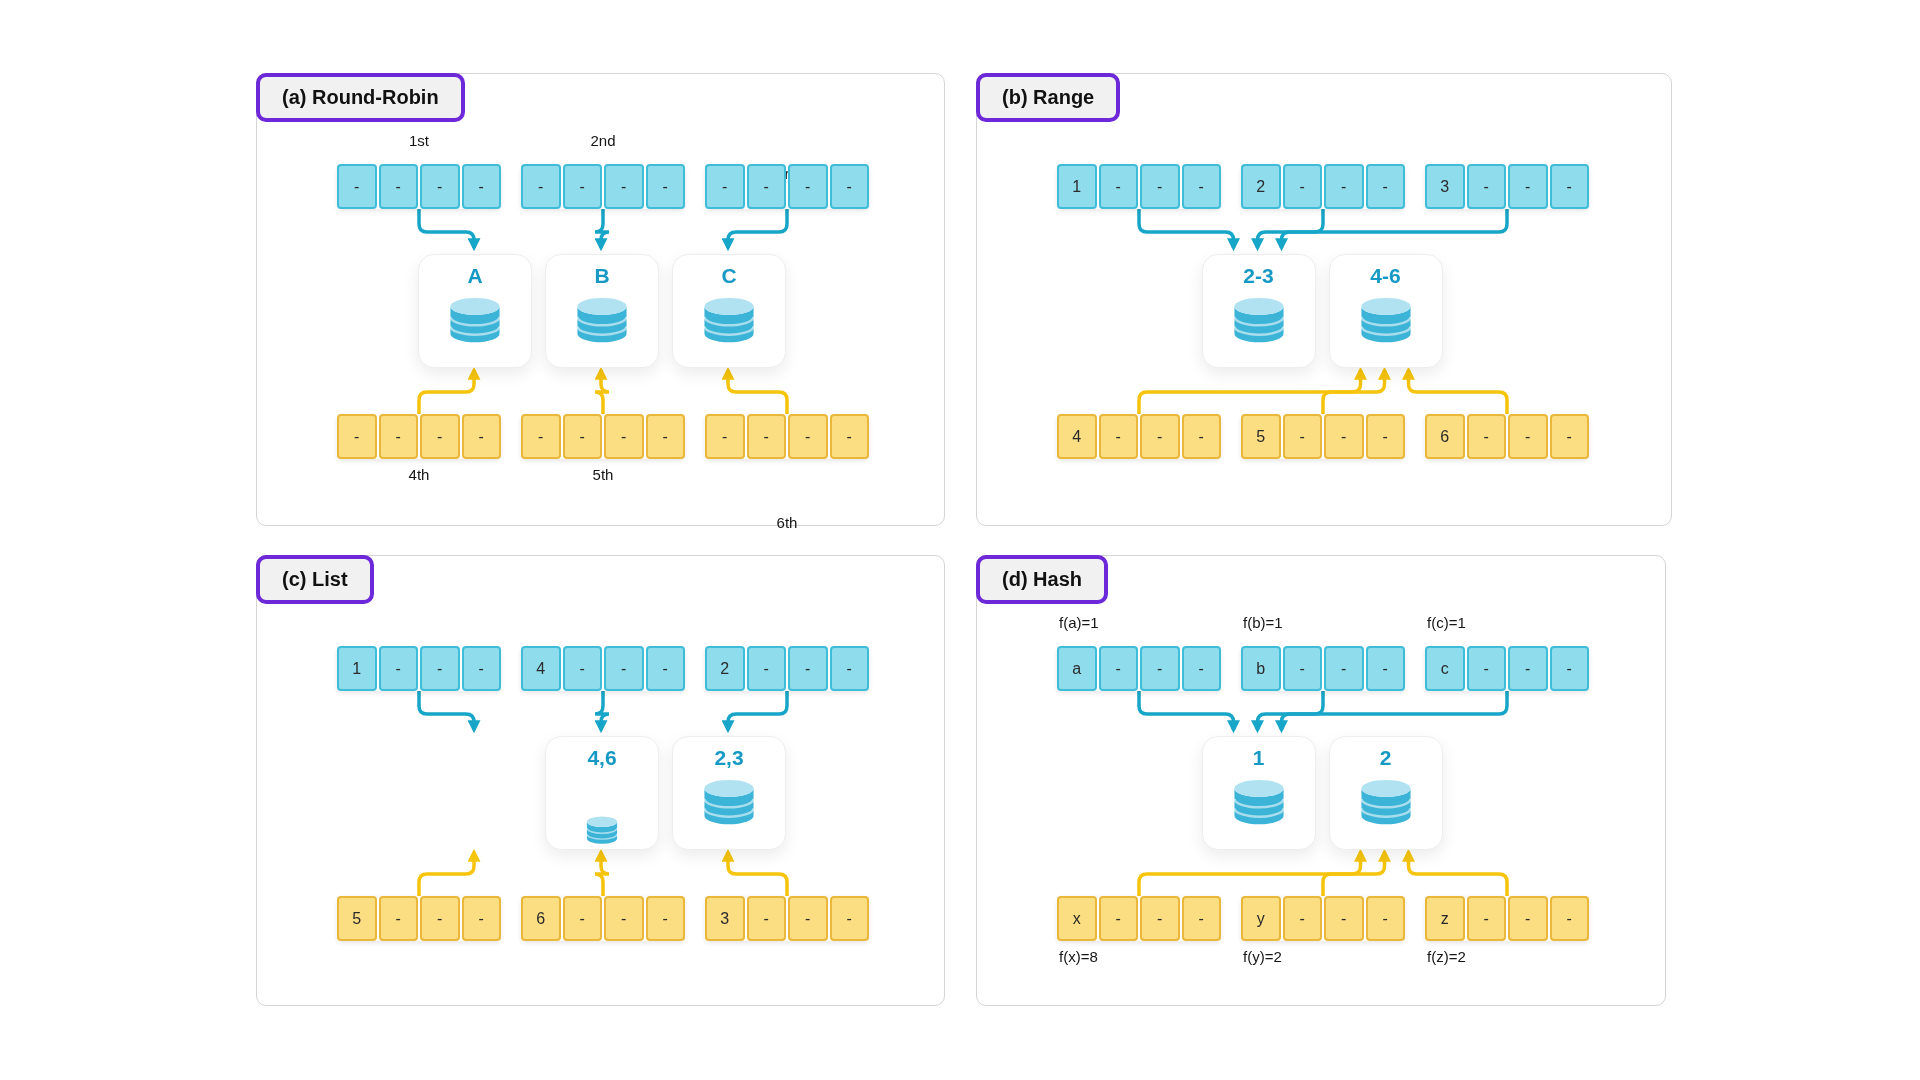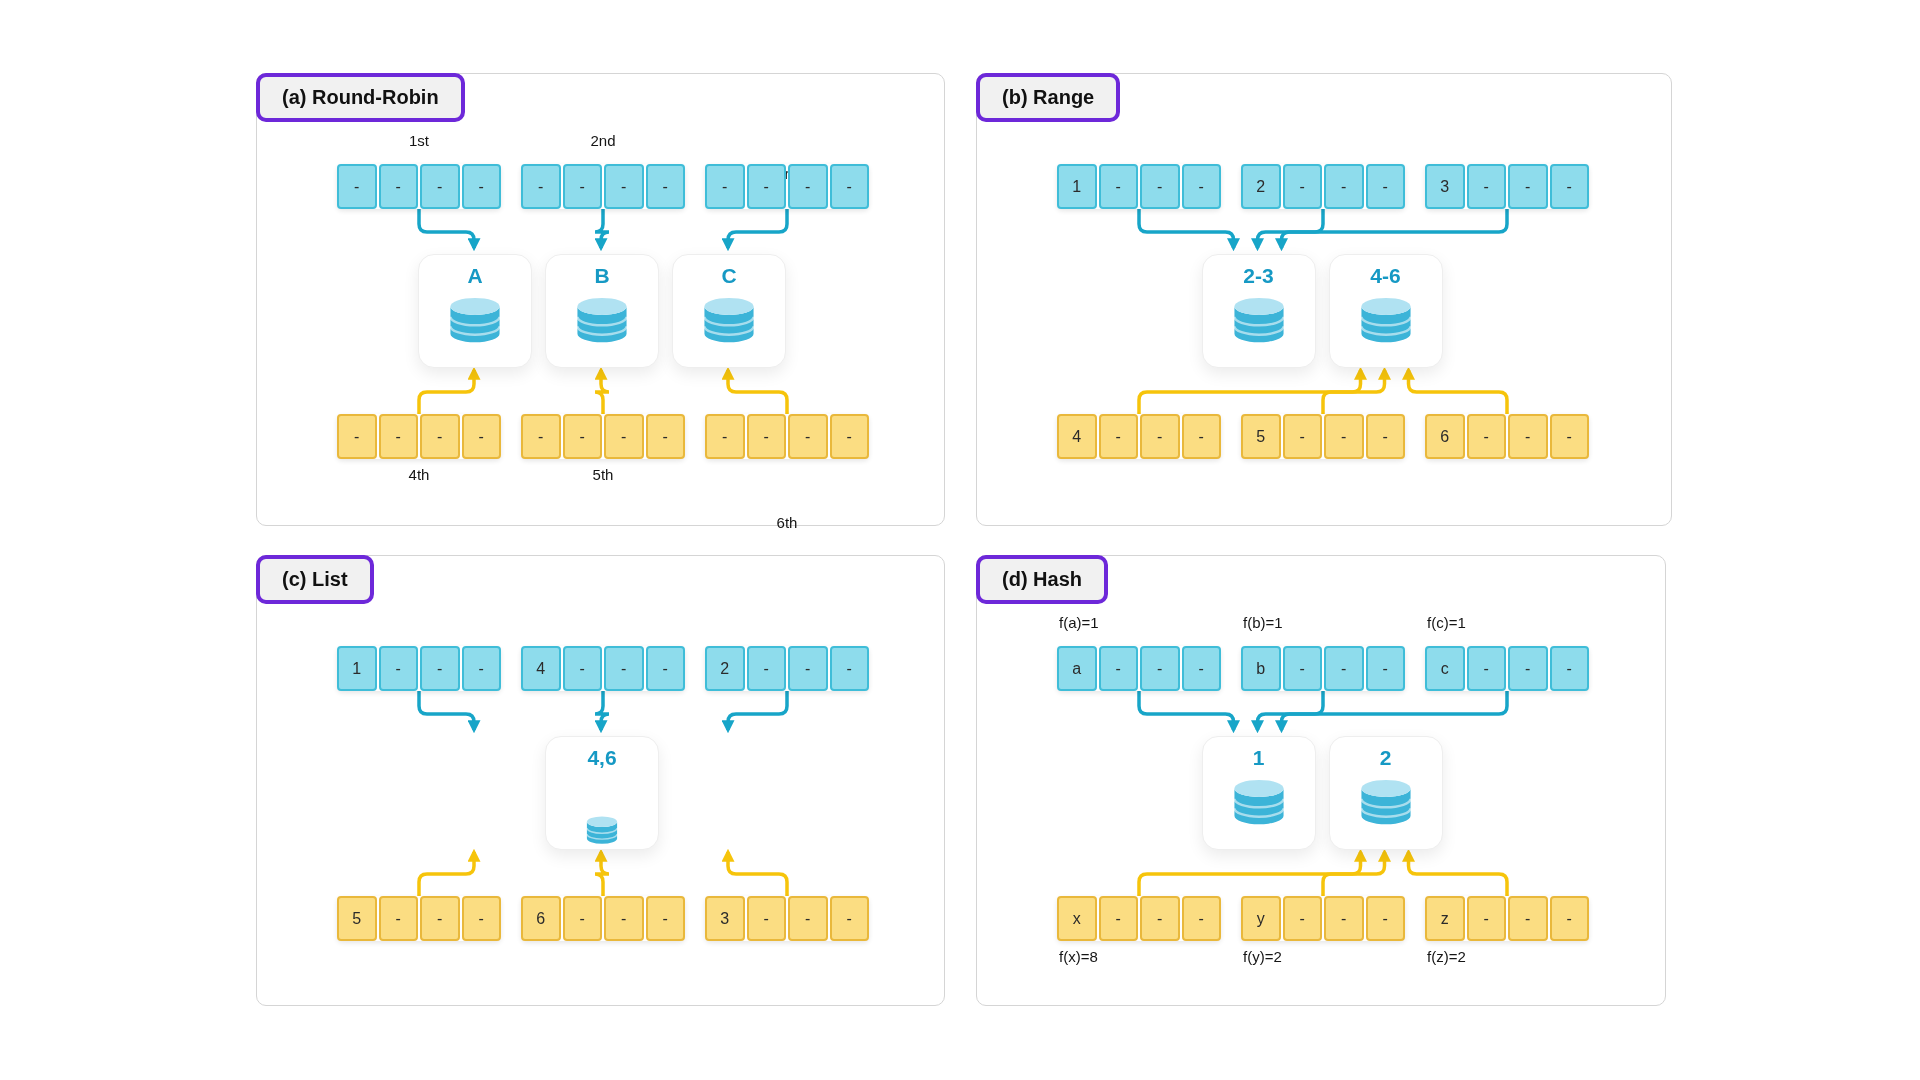--- a/index.html
+++ b/index.html
@@ -253,20 +253,29 @@
         <div class="cell">-</div>
       </div>
       <div class="bar yellow" style="left: 448px; top: 340px;">
         <div class="cell">3</div>
         <div class="cell">-</div>
         <div class="cell">-</div>
         <div class="cell">-</div>
       </div>
       <div class="dbbox" style="left: 288px; top: 180px; gap: 39px;">
         <div class="dblabel">4,6</div>
+        <svg viewBox="0 0 72 62" width="68" height="59" style="margin-top:4px">
+      <path d="M10,15 L10,44 A26,9 0 0 0 62,44 L62,15 A26,9 0 0 1 10,15 Z" fill="#3cb4d8"></path>
+      <path d="M10,26 A26,9 0 0 0 62,26" stroke="rgba(255,255,255,0.55)" stroke-width="2.5" fill="none"></path>
+      <path d="M10,36 A26,9 0 0 0 62,36" stroke="rgba(255,255,255,0.55)" stroke-width="2.5" fill="none"></path>
+      <ellipse cx="36" cy="15" rx="26" ry="9" fill="#b0e2f2"></ellipse>
+    </svg>
+      </div>
+      <div class="dbbox" style="left: 415px; top: 180px;">
+        <div class="dblabel">2,3</div>
         <svg viewBox="0 0 72 62" width="68" height="59" style="margin-top:4px">
       <path d="M10,15 L10,44 A26,9 0 0 0 62,44 L62,15 A26,9 0 0 1 10,15 Z" fill="#3cb4d8"></path>
       <path d="M10,26 A26,9 0 0 0 62,26" stroke="rgba(255,255,255,0.55)" stroke-width="2.5" fill="none"></path>
       <path d="M10,36 A26,9 0 0 0 62,36" stroke="rgba(255,255,255,0.55)" stroke-width="2.5" fill="none"></path>
       <ellipse cx="36" cy="15" rx="26" ry="9" fill="#b0e2f2"></ellipse>
     </svg>
       </div>
     </section>
     <section class="panel" style="left: 976px; top: 555px; width: 688px; height: 449px;">
       <svg class="arrows" width="688" height="449">

